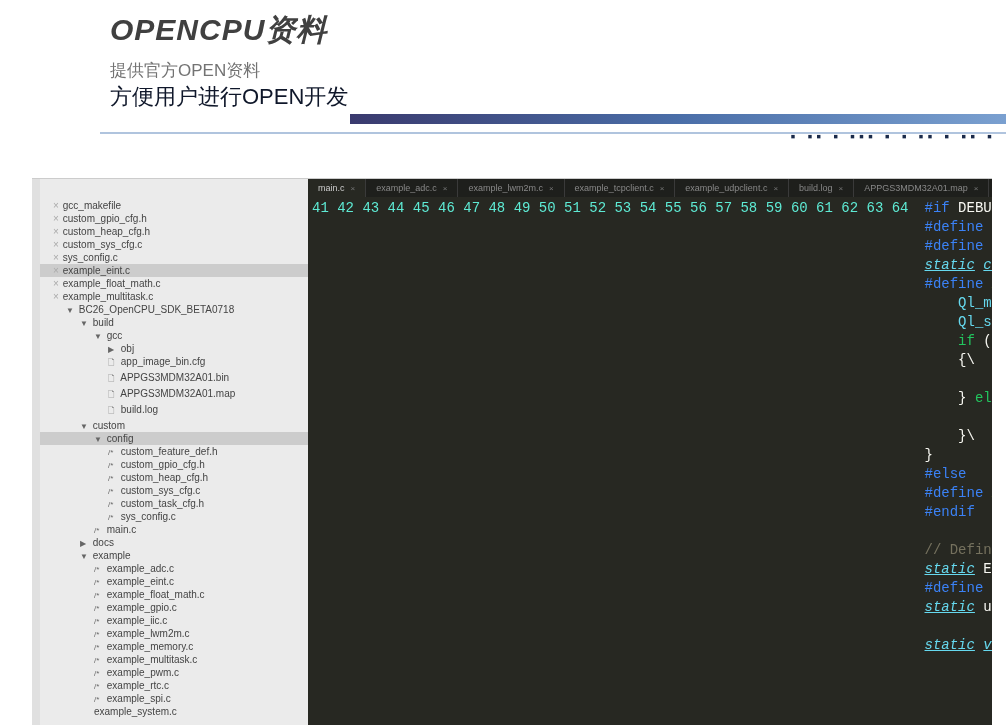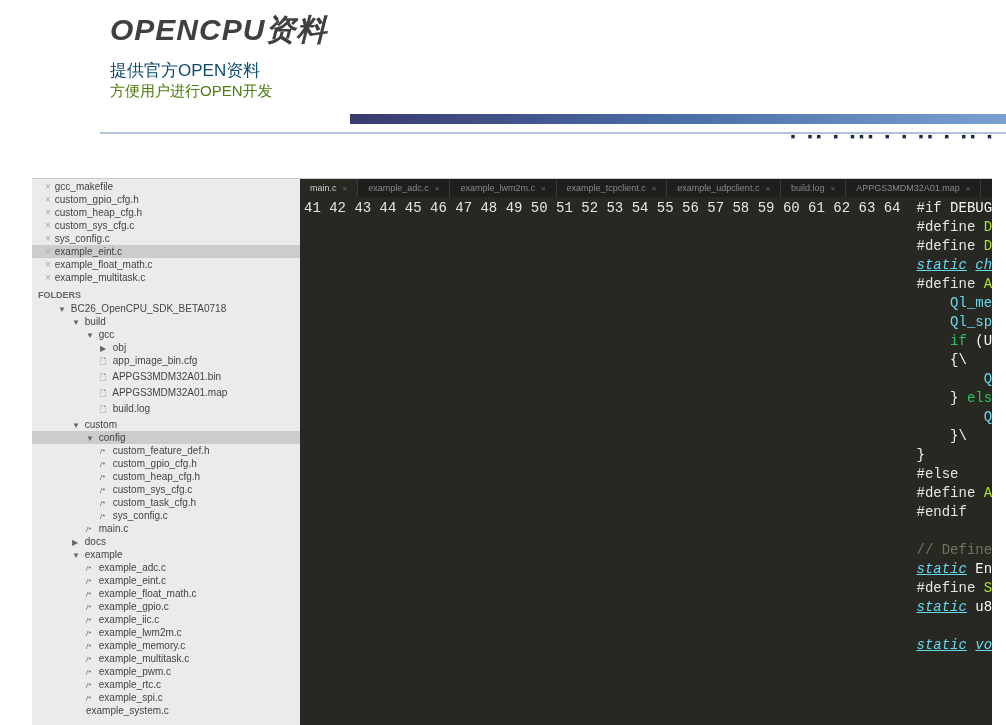--- a/index.html
+++ b/index.html
@@ -1,52 +1,52 @@
 <!DOCTYPE html>
 <html><head>
 <meta charset="utf-8">
 <style>
   * { margin: 0; padding: 0; box-sizing: border-box; }
   body { font-family: Arial, sans-serif; background: #fff; width: 1006px; height: 725px; overflow: hidden; }
   
   .header-area { padding: 10px 0 0 110px; }
   .main-title { font-family: "Microsoft YaHei", Arial; font-size: 30px; font-weight: bold; color: #404040; font-style: italic; letter-spacing: 1px; }
-  .sub1 { font-family: "Microsoft YaHei", Arial; font-size: 17px; color: #0c4a6e; margin-top: 8px; }
-  .sub2 { font-family: "Microsoft YaHei", Arial; font-size: 15px; color: #4d7c0f; }
+  .sub1 { font-family: "Microsoft YaHei", Arial; font-size: 17px; color: #737373; margin-top: 8px; }
+  .sub2 { font-family: "Microsoft YaHei", Arial; font-size: 22px; color: #0f172a; }
   
   .band { position: absolute; top: 100px; left: 350px; right: 0; height: 40px; }
   .band-bar { position: absolute; top: 14px; left: 0; right: 0; height: 10px; background: linear-gradient(to right, #3a3a6e, #4a6ea8, #7aa0d0); }
   .band-underline { position: absolute; top: 32px; left: -250px; right: 0; height: 2px; background: #b0c4de; }
   .dots { position: absolute; top: 28px; right: 10px; font-size: 14px; letter-spacing: 4px; color: #1a2a4a; }
   
   .ide { position: absolute; top: 178px; left: 32px; right: 14px; bottom: 0; display: flex; background: #e0e0e0; border-top: 1px solid #ccc; }
   
-  .sidebar { width: 268px; background: #ebebeb; font-size: 10px; color: #444; overflow: hidden; padding-top: 1px; }
+  .sidebar { width: 268px; background: #ebebeb; font-size: 10px; color: #444; overflow: hidden; padding-top: 20px; margin-left: 8px; }
   .sb-item { padding: 1px 4px 1px 12px; white-space: nowrap; cursor: pointer; }
   .sb-item.sel { background: #ccc; }
   .sb-item .mark { display: inline-block; width: 8px; color: #aaa; text-align: center; }
   .sb-header { font-size: 9px; color: #666; padding: 6px 4px 2px 6px; font-weight: bold; }
   .ind0 { padding-left: 12px; }
   .ind1 { padding-left: 26px; }
   .ind2 { padding-left: 40px; }
   .ind3 { padding-left: 54px; }
   .ind4 { padding-left: 68px; }
   .tri { display: inline-block; width: 10px; color: #666; font-size: 8px; }
   
   .editor { flex: 1; background: #272822; display: flex; flex-direction: column; overflow: hidden; }
   .tabs { display: flex; background: #1e1f1c; height: 18px; font-size: 9px; color: #888; }
   .tab { padding: 3px 10px; border-right: 1px solid #3a3a3a; cursor: pointer; white-space: nowrap; display: flex; align-items: center; }
   .tab.active { background: #272822; color: #ccc; }
   .tab .x { margin-left: 6px; color: #777; font-size: 8px; }
   
   .code { flex: 1; display: flex; font-family: Consolas, 'Courier New', monospace; font-size: 14px; line-height: 19px; overflow: hidden; }
-  .gutter { background: #272822; color: #e5e5e5; text-align: right; padding: 2px 10px 0 4px; user-select: none; }
+  .gutter { background: #272822; color: #5eead4; text-align: right; padding: 2px 10px 0 4px; user-select: none; }
   .code-text { flex: 1; padding: 2px 0 0 6px; color: #f8f8f2; white-space: pre; overflow: hidden; }
   
-  .c-pp   { color: #e5e5e5; }
+  .c-pp   { color: #3b82f6; }
   .c-kw   { color: #66D9EF; font-style: italic; text-decoration: underline; }
   .c-def  { color: #A6E22E; }
   .c-cm   { color: #75715E; }
   .c-op   { color: #22c55e; }
   .c-fn   { color: #66D9EF; }
   .c-w    { color: #f8f8f2; }
 </style>
 </head>
 <body>
 
@@ -65,21 +65,20 @@
 <div class="ide">
   <div class="sidebar" id="sidebar">
       <div class="sb-item ind0"><span class="mark">×</span> gcc_makefile</div>
       <div class="sb-item ind0"><span class="mark">×</span> custom_gpio_cfg.h</div>
       <div class="sb-item ind0"><span class="mark">×</span> custom_heap_cfg.h</div>
       <div class="sb-item ind0"><span class="mark">×</span> custom_sys_cfg.c</div>
       <div class="sb-item ind0"><span class="mark">×</span> sys_config.c</div>
       <div class="sb-item ind0 sel"><span class="mark">×</span> example_eint.c</div>
       <div class="sb-item ind0"><span class="mark">×</span> example_float_math.c</div>
       <div class="sb-item ind0"><span class="mark">×</span> example_multitask.c</div>
-      <div class="sb-header">FOLDERS</div>
       <div class="sb-item ind1"><span class="tri">▼</span> BC26_OpenCPU_SDK_BETA0718</div>
       <div class="sb-item ind2"><span class="tri">▼</span> build</div>
       <div class="sb-item ind3"><span class="tri">▼</span> gcc</div>
       <div class="sb-item ind4"><span class="tri">▶</span> obj</div>
       <div class="sb-item ind4"><span class="tri">🗋</span> app_image_bin.cfg</div>
       <div class="sb-item ind4"><span class="tri">🗋</span> APPGS3MDM32A01.bin</div>
       <div class="sb-item ind4"><span class="tri">🗋</span> APPGS3MDM32A01.map</div>
       <div class="sb-item ind4"><span class="tri">🗋</span> build.log</div>
       <div class="sb-item ind2"><span class="tri">▼</span> custom</div>
       <div class="sb-item ind3 sel"><span class="tri">▼</span> config</div>

